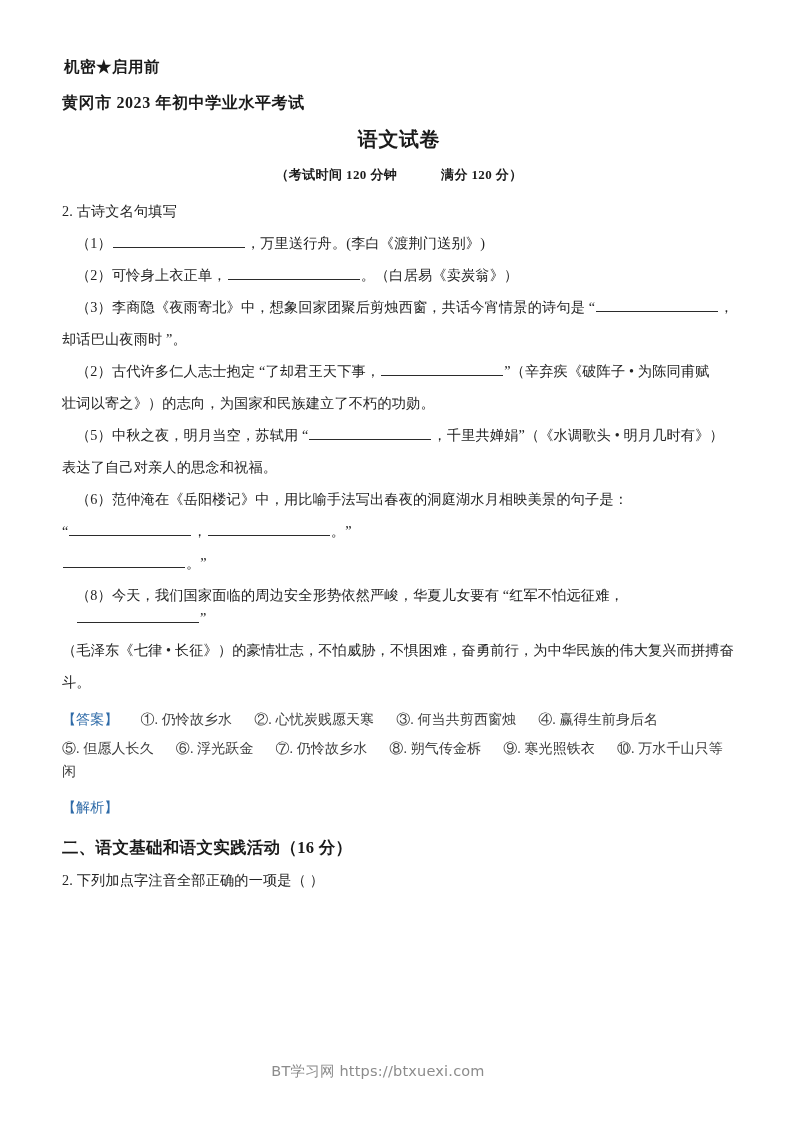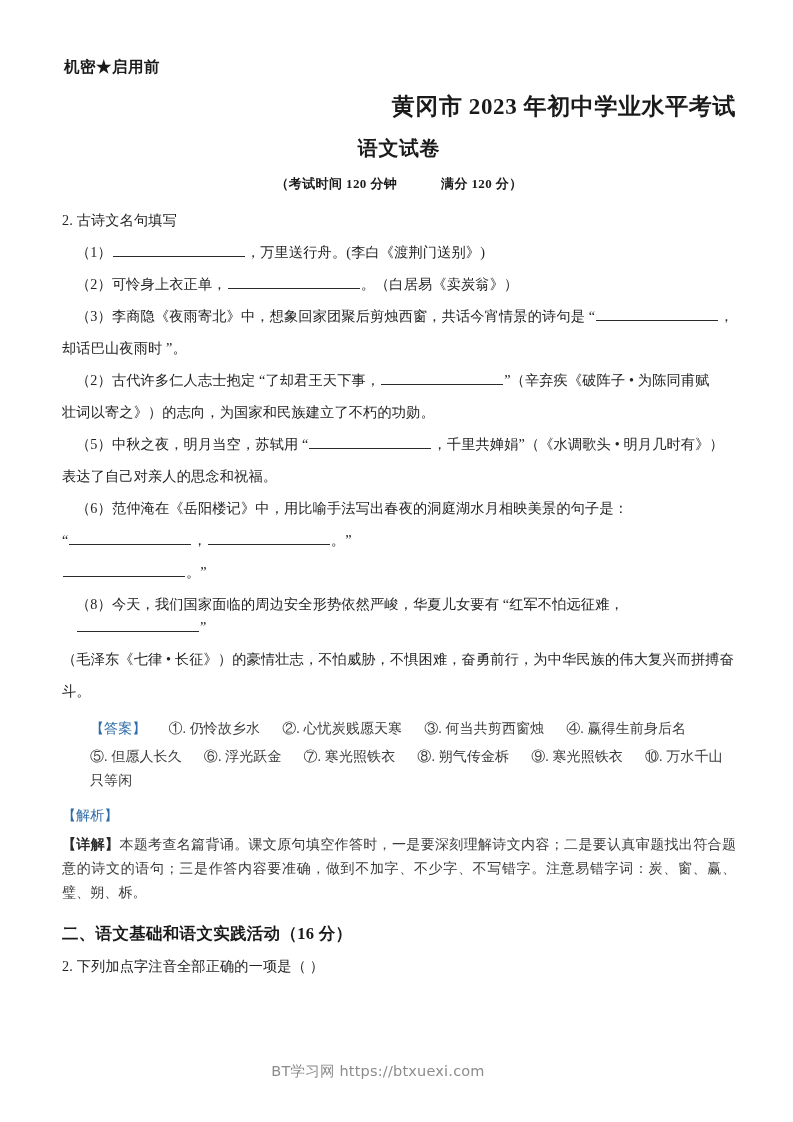--- a/index.html
+++ b/index.html
@@ -30,22 +30,22 @@
 
   
   .confidential {
     font-size: 15.5px;
     font-weight: 700;
     letter-spacing: .5px;
     margin: 0 0 18px 2px;
     line-height: 1.1;
   }
   .doc-title {
-    text-align: right;
-    font-size: 23px;
+    text-align: left;
+    font-size: 16px;
     font-weight: 700;
     letter-spacing: .6px;
     margin: 16px 0 14px 0;
     line-height: 1.25;
   }
   .doc-subtitle {
     text-align: center;
     font-size: 20px;
     font-weight: 700;
     letter-spacing: .6px;
@@ -91,21 +91,20 @@
     vertical-align: baseline;
     height: 1.05em;
     margin: 0 1px;
   }
   .b-md  { width: 122px; }
   .b-lg  { width: 132px; }
 
   
   .ans-block {
     margin-top: 14px;
-    margin-left: 28px;
   }
   .ans-line {
     font-size: 14px;
     line-height: 1.68;
     color: #3c3c3c;
     margin: 0 0 5px 0;
     letter-spacing: .1px;
   }
   .tag {
     color: #2f6ba8;
@@ -195,31 +194,28 @@
       <span>（8）今天，我们国家面临的周边安全形势依然严峻，华夏儿女要有 “红军不怕远征难，</span><span class="blank b-md"></span><span>”</span>
     </p>
     <p class="q-line flush">（毛泽东《七律 • 长征》）的豪情壮志，不怕威胁，不惧困难，奋勇前行，为中华民族的伟大复兴而拼搏奋</p>
     <p class="q-line flush">斗。</p>
 
     <div class="ans-block">
       <p class="ans-line">
         <span class="tag ans-item">【答案】</span><span class="ans-item">①. 仍怜故乡水</span><span class="ans-item">②. 心忧炭贱愿天寒</span><span class="ans-item">③. 何当共剪西窗烛</span><span class="ans-item">④. 赢得生前身后名</span>
       </p>
       <p class="ans-line">
-        <span class="ans-item">⑤. 但愿人长久</span><span class="ans-item">⑥. 浮光跃金</span><span class="ans-item">⑦. 寒光照铁衣</span><span class="ans-item">⑧. 朔气传金柝</span><span class="ans-item">⑨. 寒光照铁衣</span><span>⑩. 万水千山只等闲</span>
+        <span class="ans-item">⑤. 但愿人长久</span><span class="ans-item">⑥. 浮光跃金</span><span class="ans-item">⑦. 仍怜故乡水</span><span class="ans-item">⑧. 朔气传金柝</span><span class="ans-item">⑨. 寒光照铁衣</span><span>⑩. 万水千山只等闲</span>
       </p>
     </div>
 
     <div class="ans-block analysis-label">
       <p class="ans-line">
         <span class="tag">【解析】</span>
       </p>
-      <p class="explain-line">
-        <span class="explain-tag">【详解】</span><span>本题考查名篇背诵。课文原句填空作答时，一是要深刻理解诗文内容；二是要认真审题找出符合题意的诗文的语句；三是作答内容要准确，做到不加字、不少字、不写错字。注意易错字词：炭、窗、赢、璧、朔、柝。</span>
-      </p>
     </div>
 
     <div class="section-heading" style="margin-top:18px;">二、语文基础和语文实践活动（16 分）</div>
     <p class="q-line flush">2. 下列加点字注音全部正确的一项是（    ）</p>
 
   </div>
 
   <div class="footer">BT学习网 https://btxuexi.com</div>
 </div>
 

